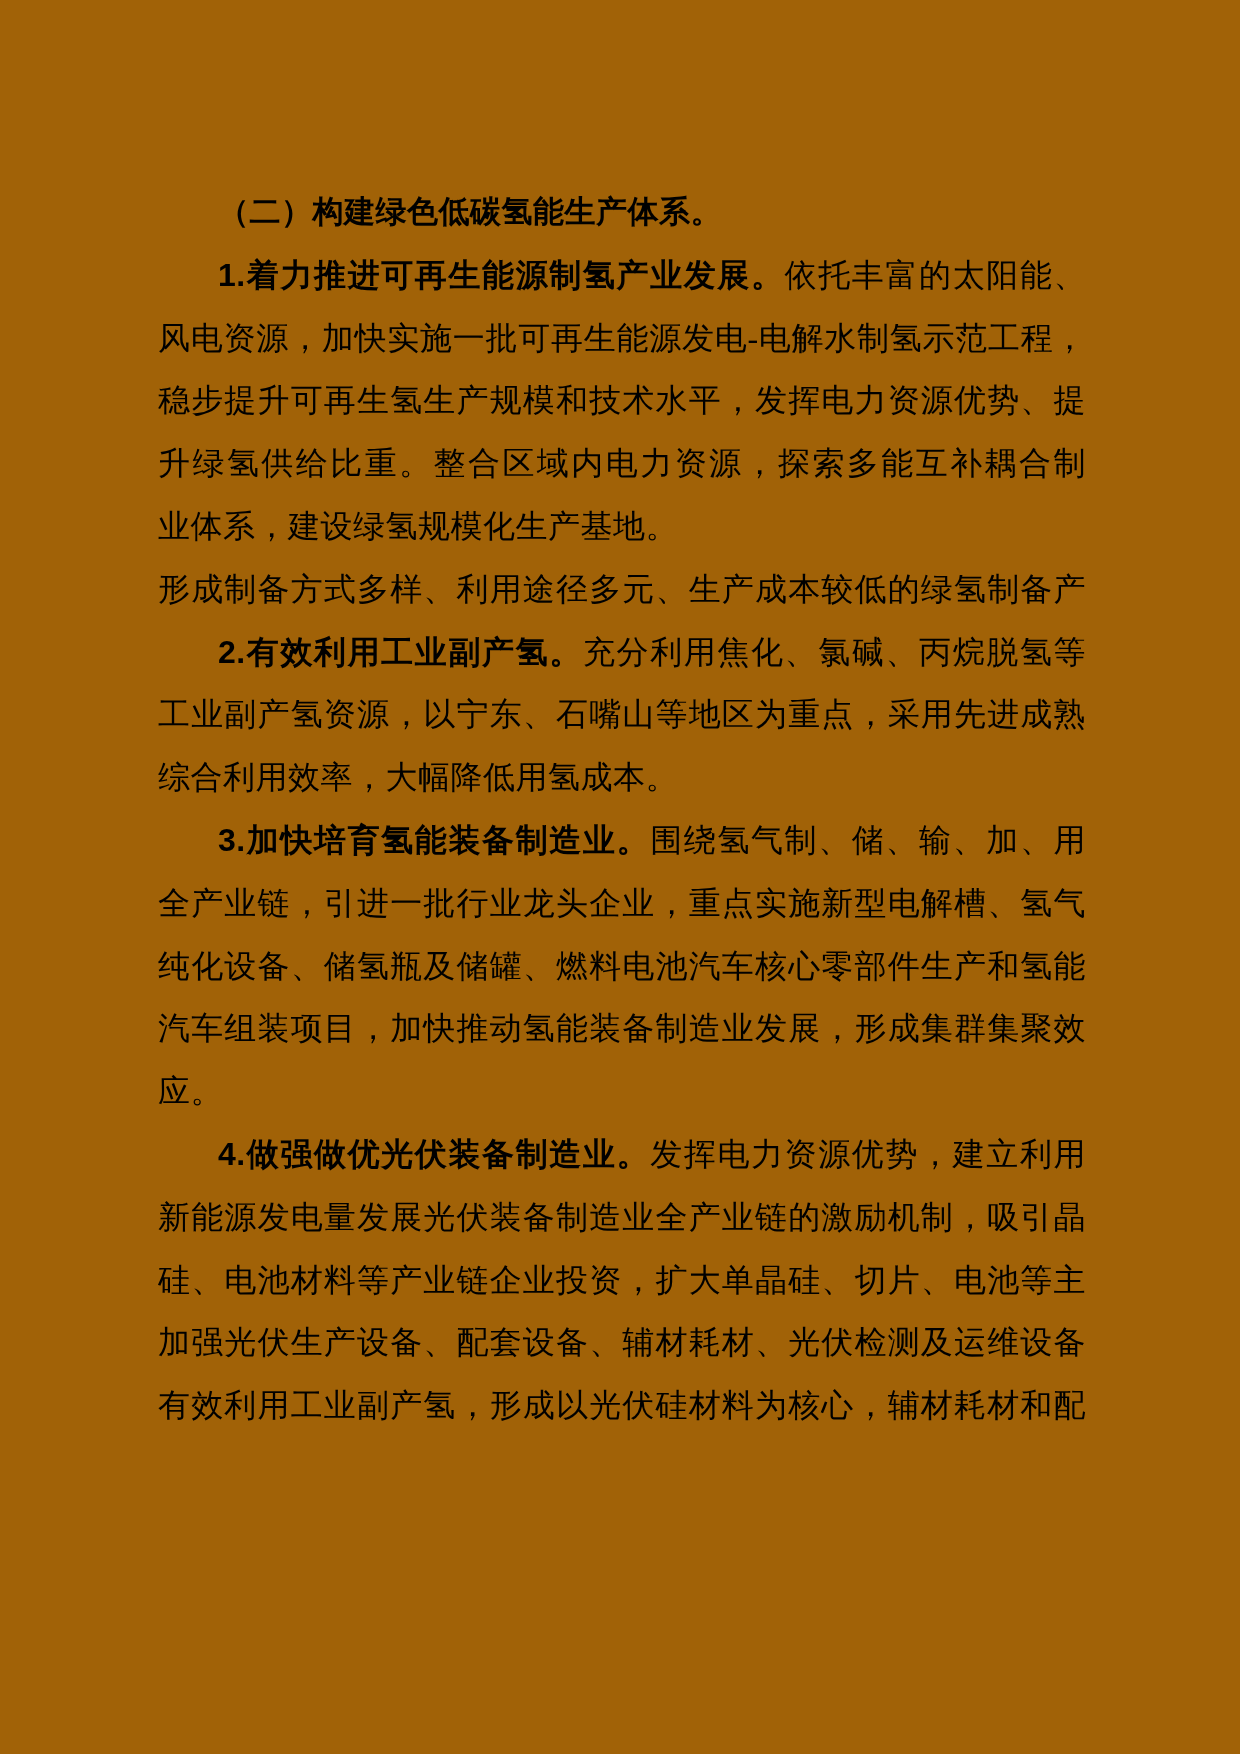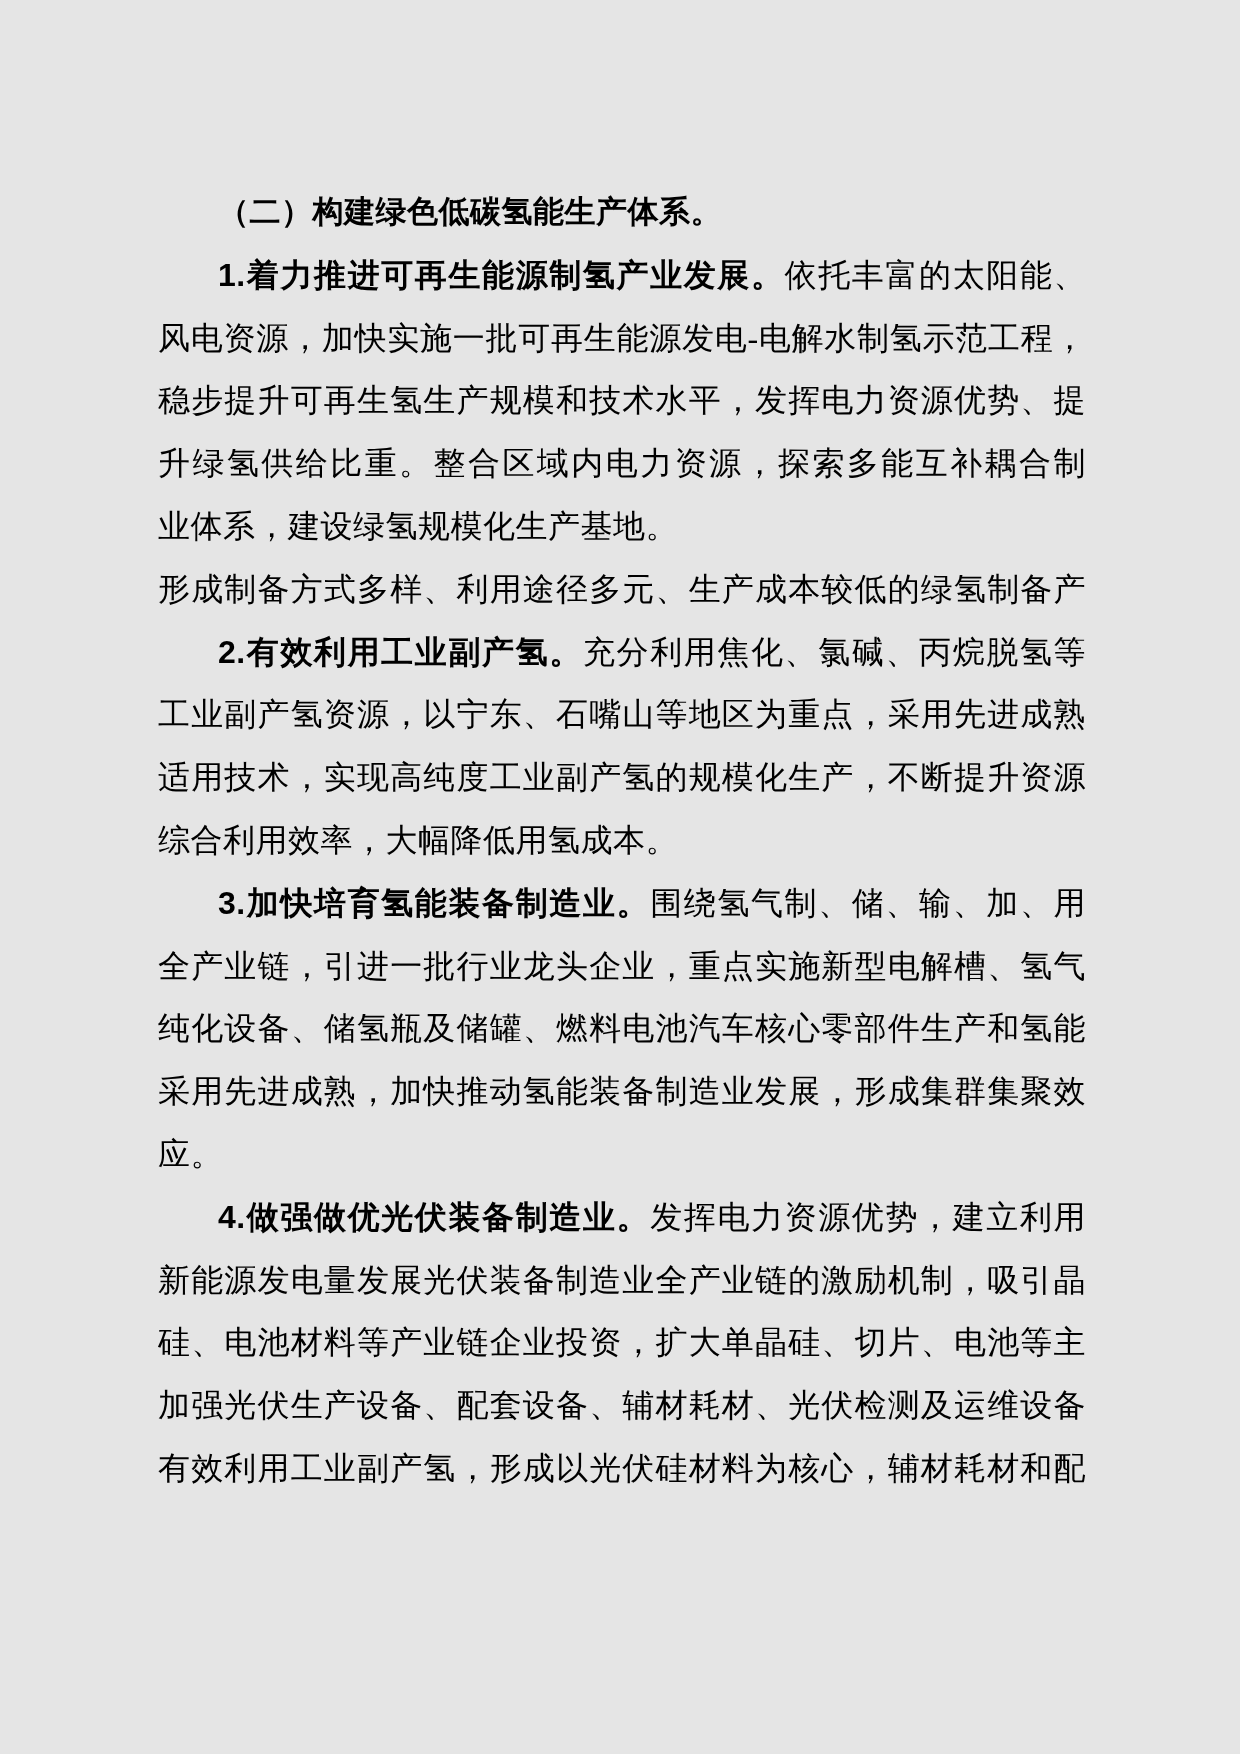--- a/index.html
+++ b/index.html
@@ -4,21 +4,21 @@
 <style>
   html, body {
     margin: 0;
     padding: 0;
     background: #ffffff;
   }
   .page {
     position: relative;
     width: 1240px;
     height: 1754px;
-    background: #e5e5e5;
+    background: #a16207;
     overflow: hidden;
     color: #000000;
     font-family: "Liberation Serif", serif;
   }
   .text-block {
     position: absolute;
     left: 158px;
     top: 181px;
     width: 928px;
   }
@@ -54,26 +54,25 @@
   <div class="text-block">
       <div class="line indent heading"><span>（二）构建绿色低碳氢能生产体系。</span></div>
       <div class="line fill indent"><span class="lead">1.着力推进可再生能源制氢产业发展。</span><span>依托丰富的太阳能、</span></div>
       <div class="line fill"><span>风电资源，加快实施一批可再生能源发电-电解水制氢示范工程，</span></div>
       <div class="line fill"><span>稳步提升可再生氢生产规模和技术水平，发挥电力资源优势、提</span></div>
       <div class="line fill"><span>升绿氢供给比重。整合区域内电力资源，探索多能互补耦合制氢，</span></div>
       <div class="line"><span>业体系，建设绿氢规模化生产基地。</span></div>
       <div class="line fill"><span>形成制备方式多样、利用途径多元、生产成本较低的绿氢制备产</span></div>
       <div class="line fill indent"><span class="lead">2.有效利用工业副产氢。</span><span>充分利用焦化、氯碱、丙烷脱氢等</span></div>
       <div class="line fill"><span>工业副产氢资源，以宁东、石嘴山等地区为重点，采用先进成熟</span></div>
-      <div class="line fill"><span>适用技术，实现高纯度工业副产氢的规模化生产，不断提升资源</span></div>
       <div class="line"><span>综合利用效率，大幅降低用氢成本。</span></div>
       <div class="line fill indent"><span class="lead">3.加快培育氢能装备制造业。</span><span>围绕氢气制、储、输、加、用</span></div>
       <div class="line fill"><span>全产业链，引进一批行业龙头企业，重点实施新型电解槽、氢气</span></div>
       <div class="line fill"><span>纯化设备、储氢瓶及储罐、燃料电池汽车核心零部件生产和氢能</span></div>
-      <div class="line fill"><span>采用先进成熟，加快推动氢能装备制造业发展，形成集群集聚效</span></div>
+      <div class="line fill"><span>汽车组装项目，加快推动氢能装备制造业发展，形成集群集聚效</span></div>
       <div class="line"><span>应。</span></div>
       <div class="line fill indent"><span class="lead">4.做强做优光伏装备制造业。</span><span>发挥电力资源优势，建立利用</span></div>
       <div class="line fill"><span>新能源发电量发展光伏装备制造业全产业链的激励机制，吸引晶</span></div>
       <div class="line fill"><span>硅、电池材料等产业链企业投资，扩大单晶硅、切片、电池等主</span></div>
       <div class="line fill"><span>加强光伏生产设备、配套设备、辅材耗材、光伏检测及运维设备</span></div>
       <div class="line fill"><span>有效利用工业副产氢，形成以光伏硅材料为核心，辅材耗材和配</span></div>
     </div>
 </div>
 
 </body></html>

